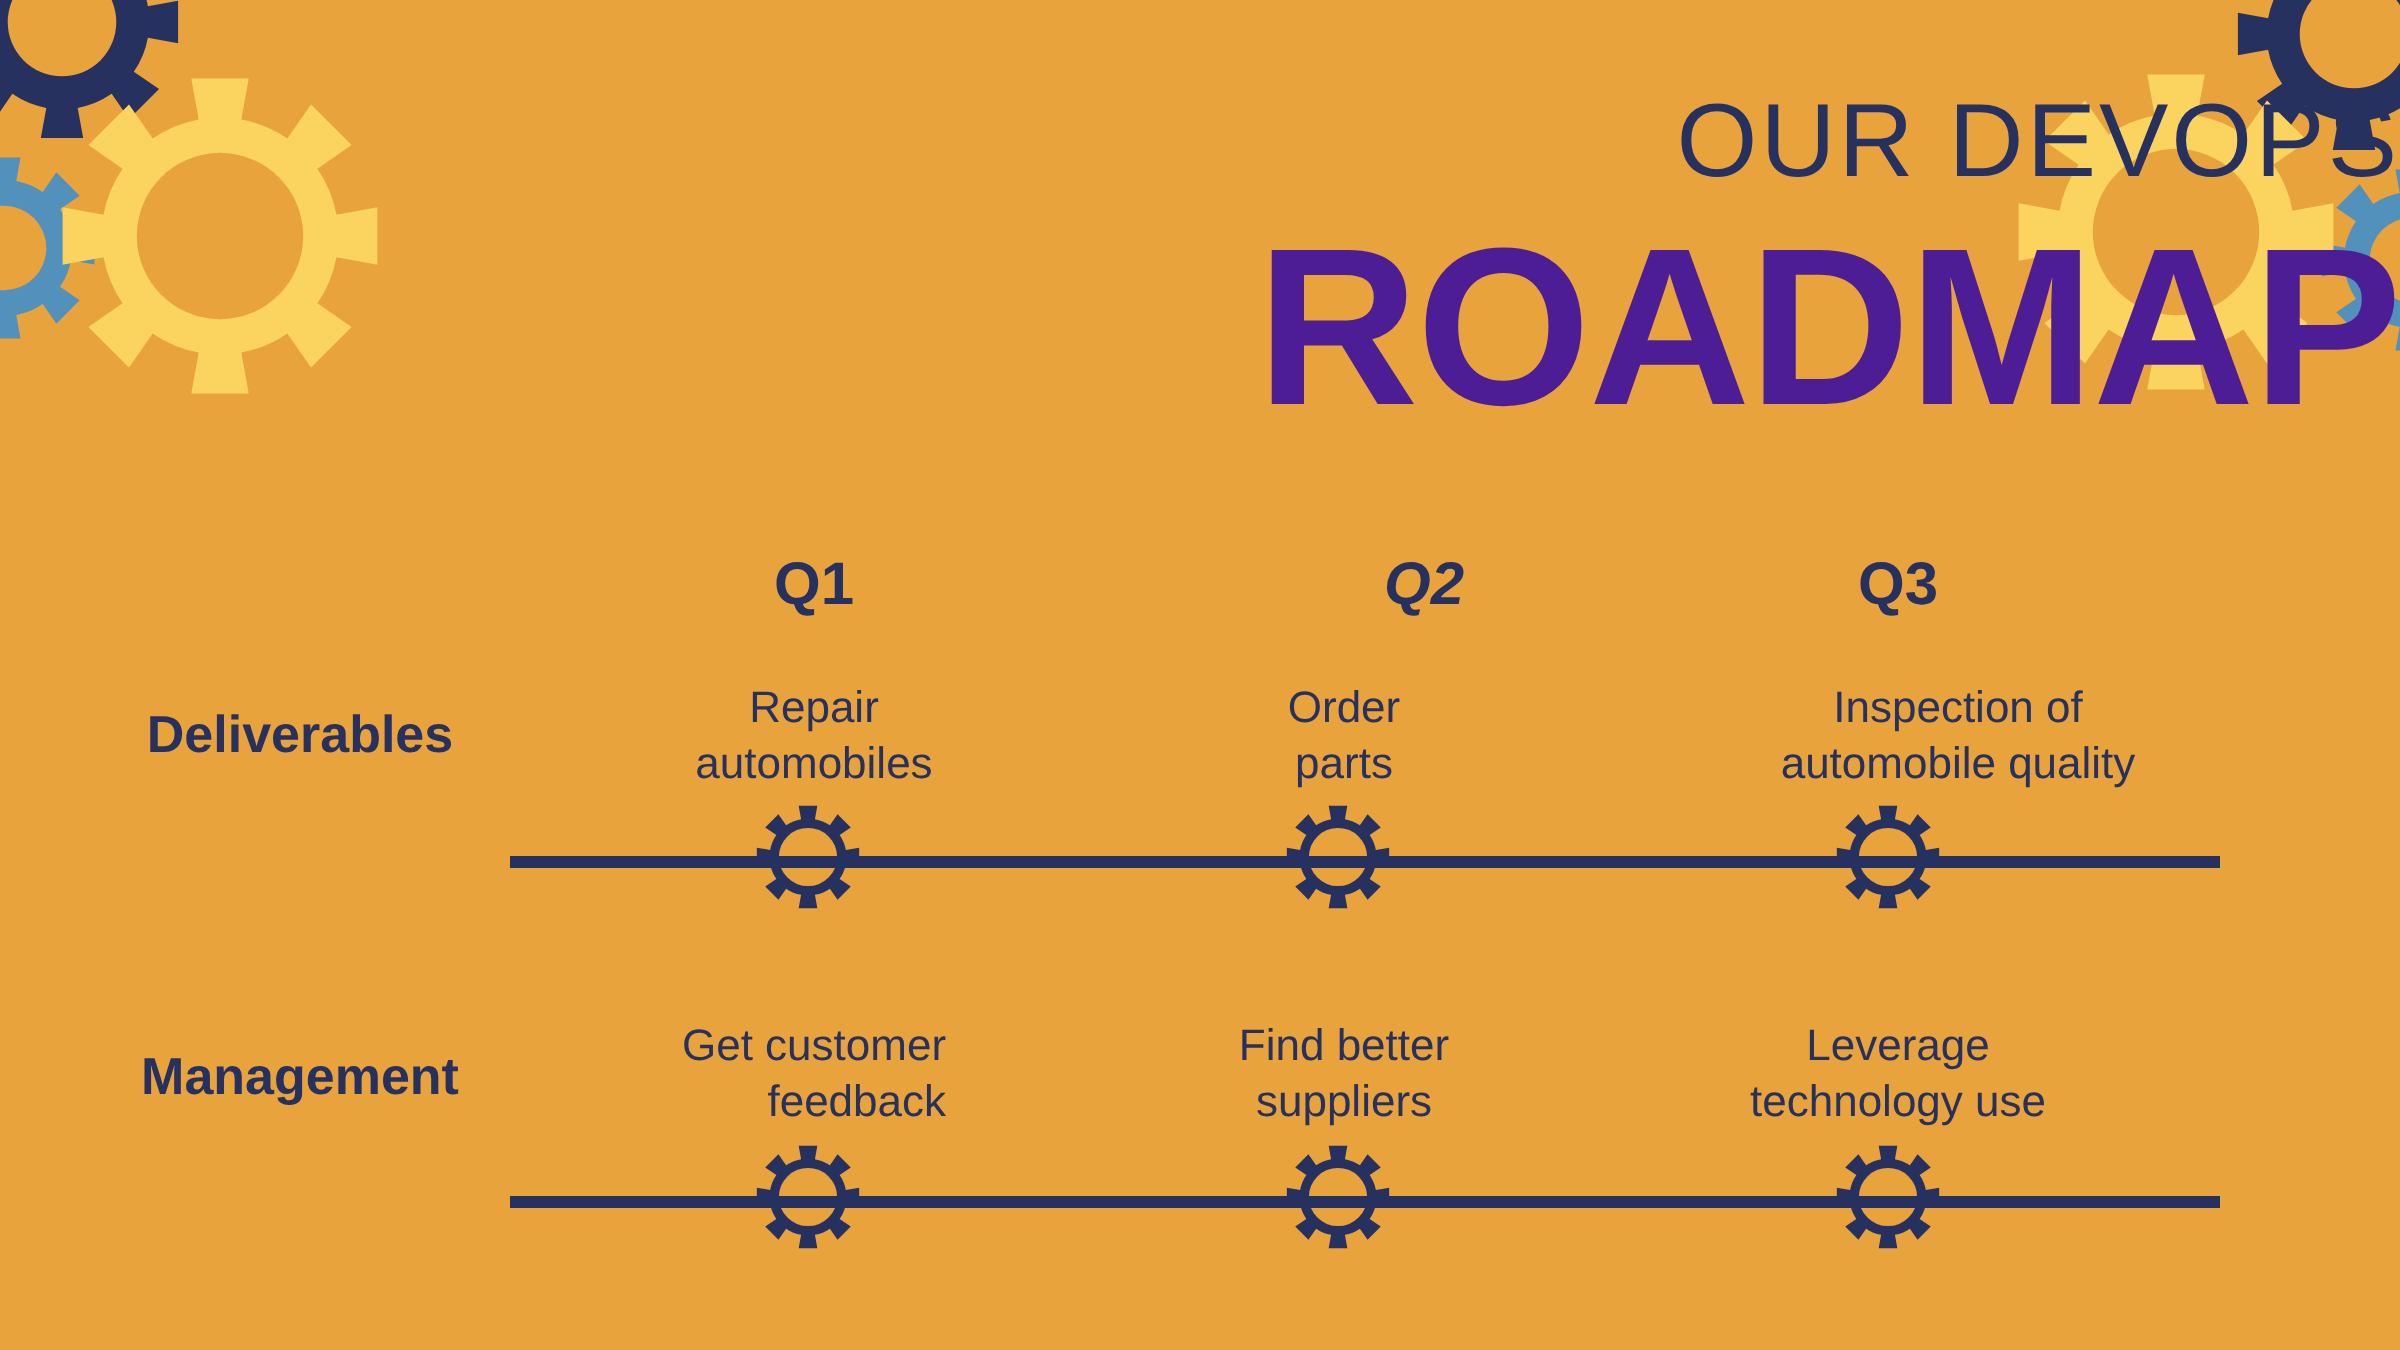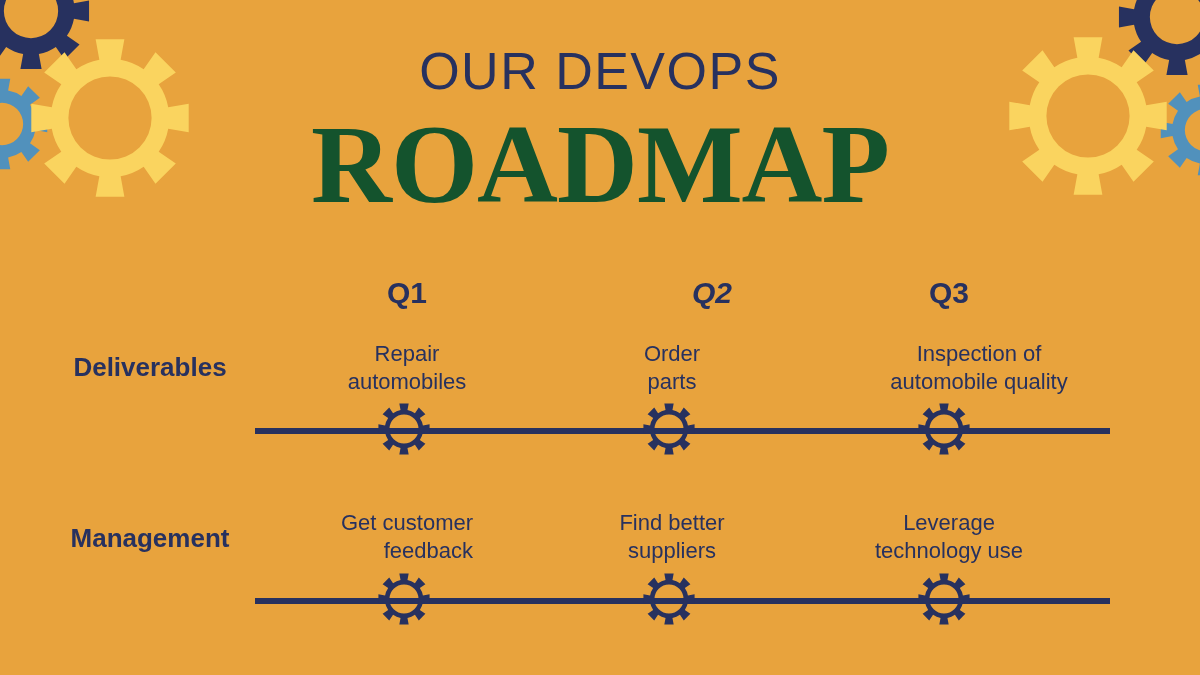--- a/index.html
+++ b/index.html
@@ -31,37 +31,36 @@
   .deco-gear {
     position: absolute;
   }
 
   
   .title-block {
     position: absolute;
     top: 44px;
     left: 0;
     width: 1200px;
-    text-align: center;
+    text-align: right;
   }
   .title-eyebrow {
     font-size: 52px;
     font-weight: 400;
     letter-spacing: 1.5px;
     color: #27315F;
     line-height: 1.06;
   }
   .title-main {
     font-size: 112px;
     font-weight: 700;
     letter-spacing: -1px;
-    color: #14532d;
+    color: #4c1d95;
     line-height: 1.02;
     margin-top: 8px;
-    font-family: Liberation Serif, serif;
   }
 
   
   .quarter-row {
     position: absolute;
     top: 276px;
     left: 0;
     width: 1054px;
     height: 44px;
   }

